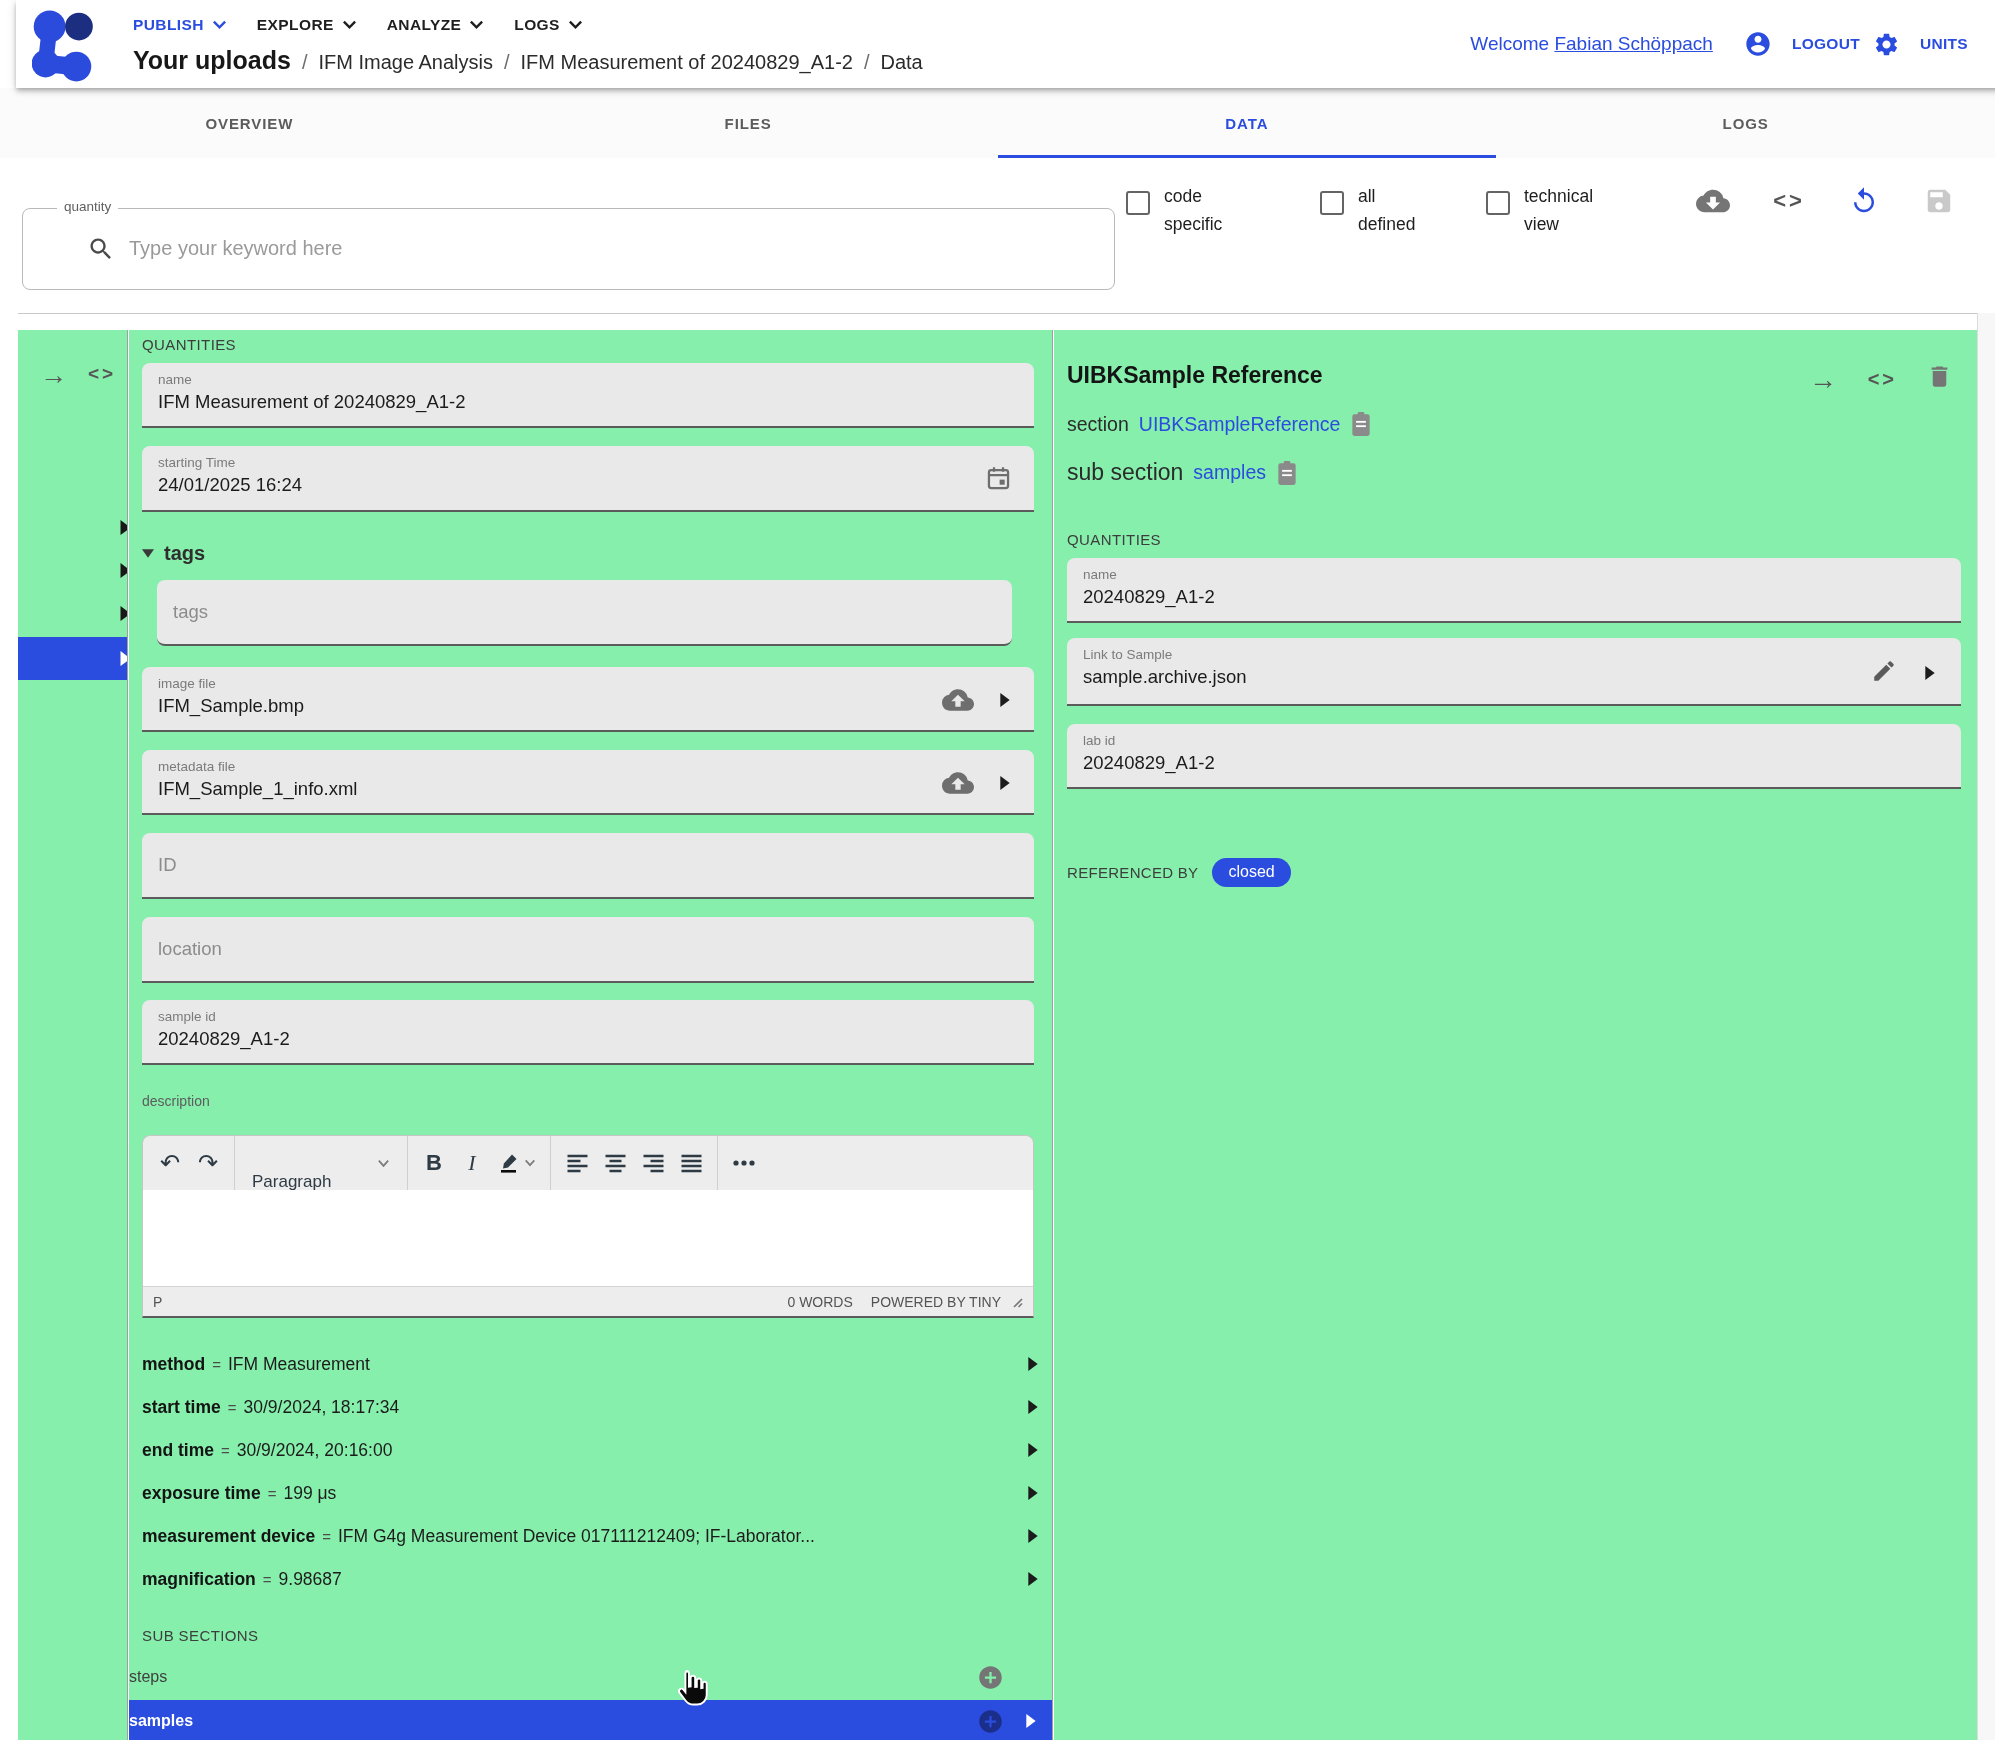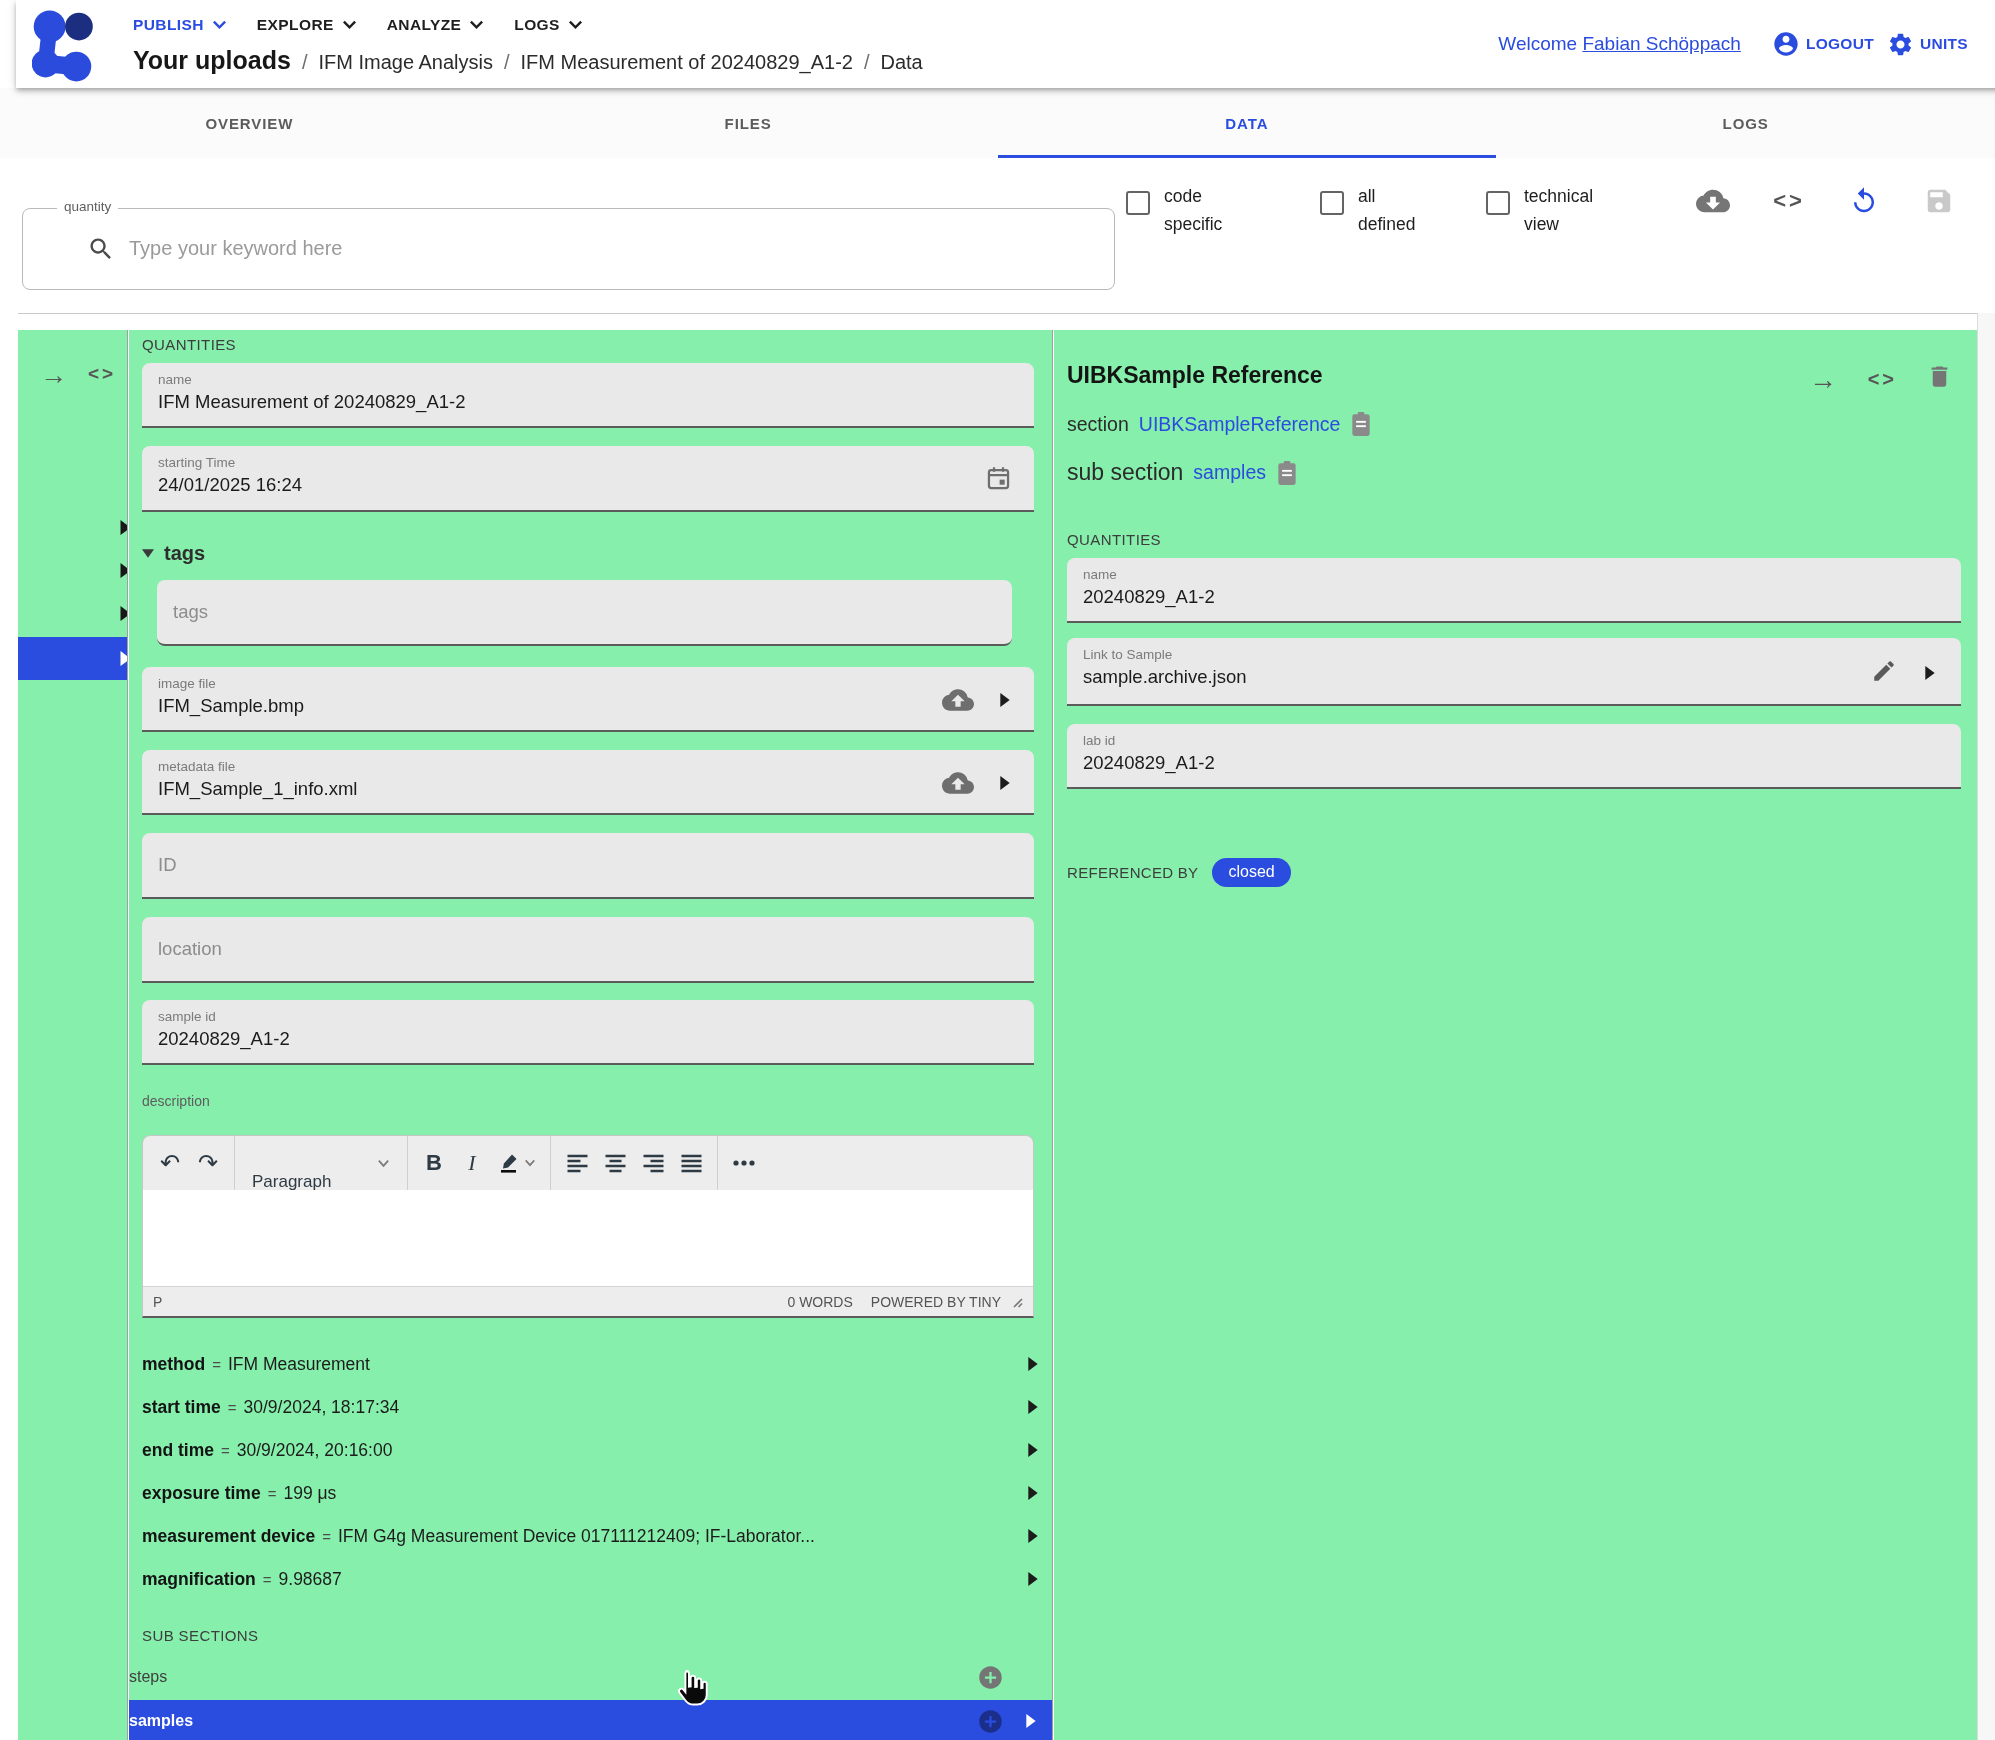--- a/index.html
+++ b/index.html
@@ -15,21 +15,21 @@
   .nav-item { display:flex; align-items:center; gap:8px; font-size:15.5px; font-weight:700;
               letter-spacing:.4px; color:#1e1e1e; cursor:pointer; }
   .nav-item.accent { color:#2a4cdf; }
   .crumbs { position:absolute; left:117px; top:46px; display:flex; align-items:baseline; gap:11px; white-space:nowrap; }
   .crumb-root { font-size:25px; font-weight:700; color:#171717; }
   .crumb-sep { font-size:20px; color:#6e6e6e; }
   .crumb { font-size:20px; color:#2b2b2b; }
   .userbox { position:absolute; right:43px; top:30px; display:flex; align-items:center; gap:13px; color:#2a4cdf; }
   .welcome { font-size:19px; margin-right:18px; }
   .welcome u { text-decoration:underline; }
-  .chipbtn { display:flex; align-items:center; gap:6px; font-size:15.5px; font-weight:700; letter-spacing:.3px; cursor:pointer; }
+  .chipbtn { display:flex; align-items:center; gap:20px; font-size:15.5px; font-weight:700; letter-spacing:.3px; cursor:pointer; }
 
   
   .tabbar { position:absolute; left:0; top:88px; width:100%; height:70px; background:#fbfbfb; }
   .tabs { display:flex; width:100%; height:100%; }
   .tab { flex:1; display:flex; align-items:center; justify-content:center; font-size:15px; font-weight:700;
          letter-spacing:.9px; color:#5c5c5c; cursor:pointer; position:relative; }
   .tab.active { color:#2a4cdf; }
   .tab-indicator { position:absolute; left:0; bottom:0; width:100%; height:3px; background:#2a4cdf; }
 
   

